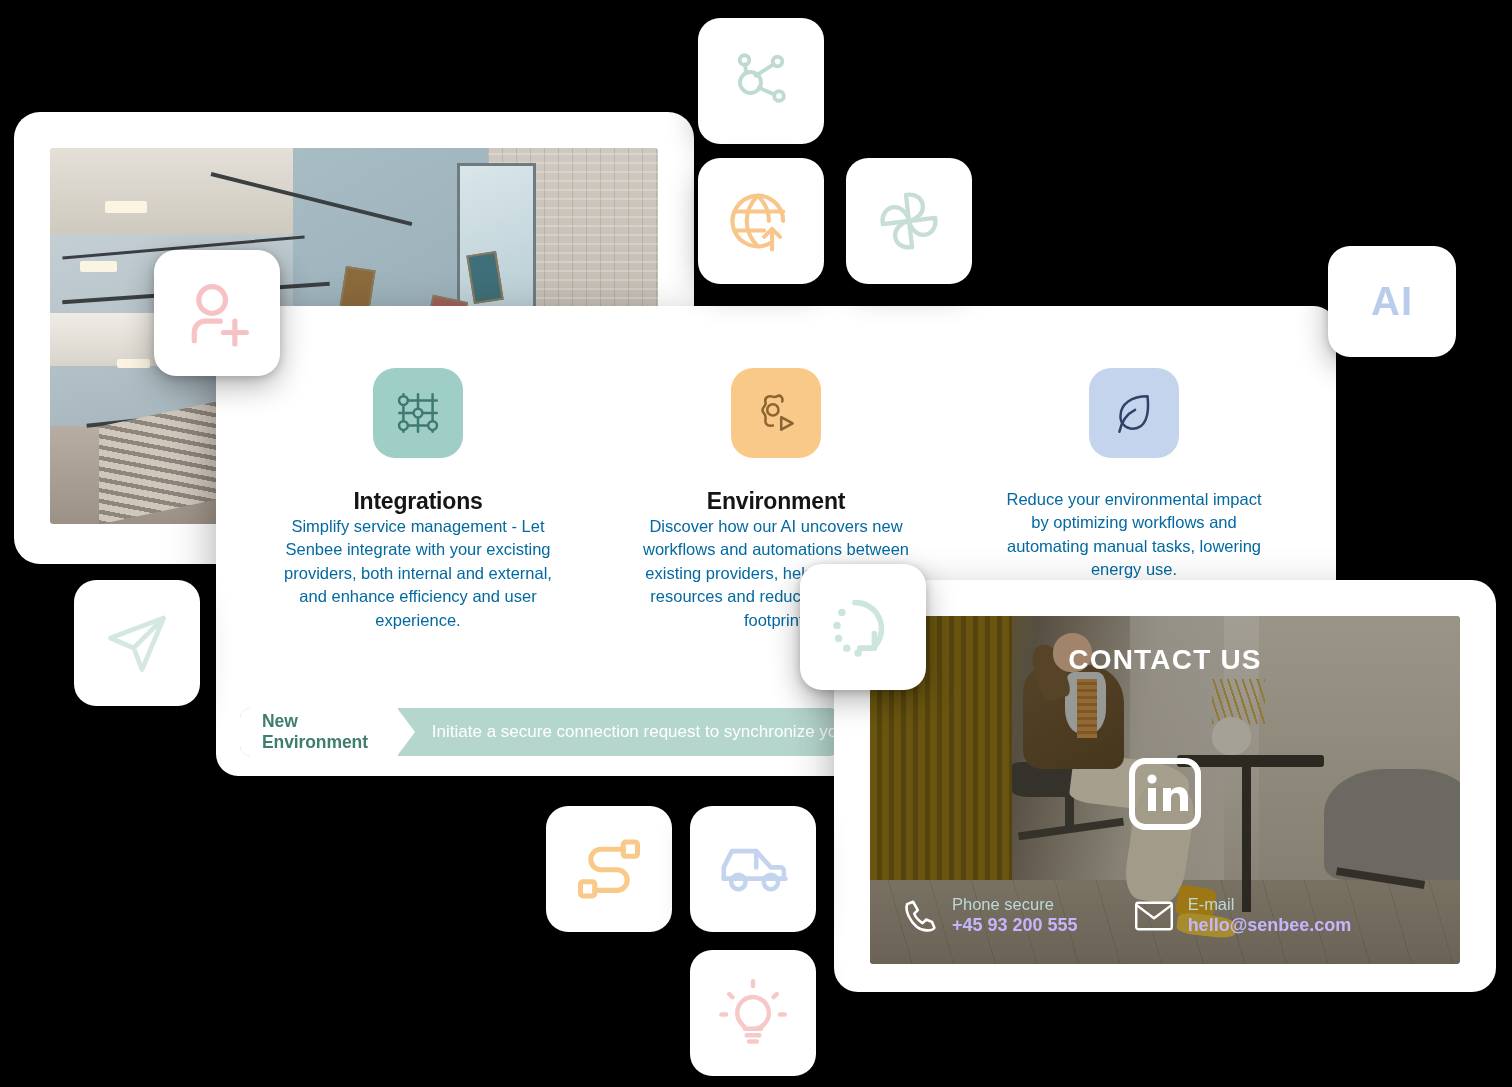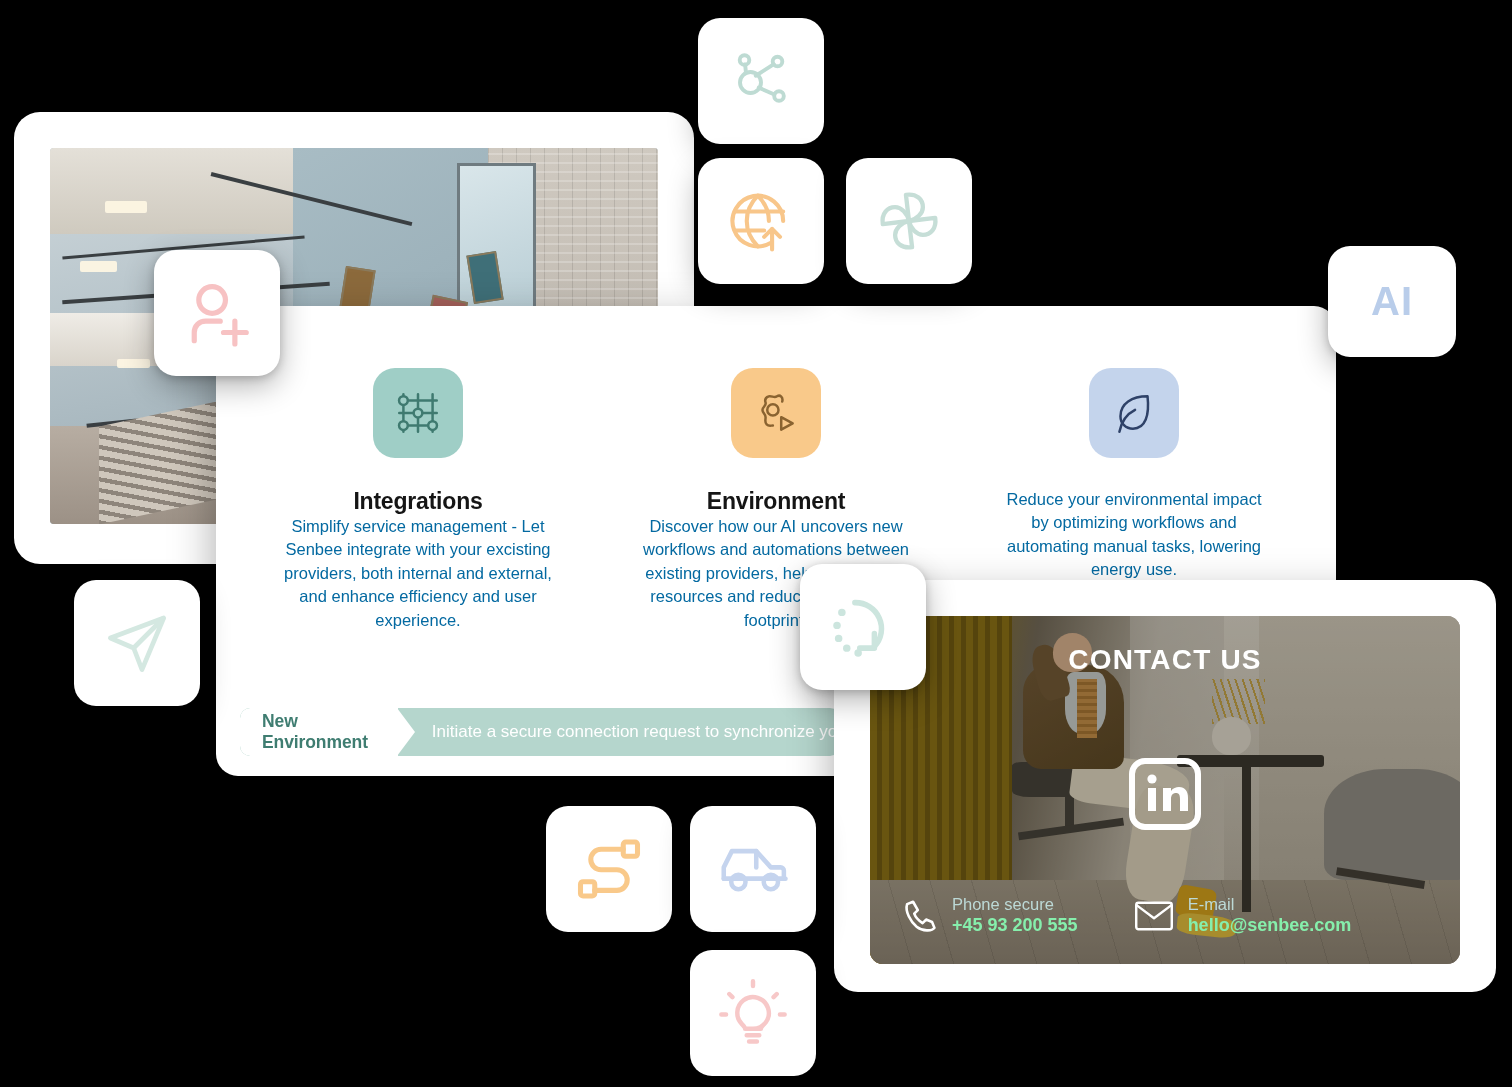--- a/index.html
+++ b/index.html
@@ -140,21 +140,21 @@
     left: 834px; top: 580px;
     width: 662px; height: 412px;
     background: #ffffff;
     border-radius: 24px;
     padding: 36px 36px 28px 36px;
     box-shadow: 0 16px 44px rgba(0,0,0,0.34);
   }
   .contact-inner {
     position: relative;
     width: 100%; height: 100%;
-    border-radius: 13px;
+    border-radius: 4px;
     overflow: hidden;
     background: #5d5346;
     text-decoration: underline;
   }
   
   .office { position:absolute; inset:0;
             background: linear-gradient(100deg,#7a6418 0%,#8b7320 14%,#6e6659 26%,#b9b3a8 45%,#cdc7bb 70%,#9d978c 100%); }
   .o-slats{ position:absolute; left:0; top:0; width:24%; height:100%;
             background:repeating-linear-gradient(90deg,#8a6f0f 0 7px,#6d560a 7px 12px); }
   .o-wallR{ position:absolute; right:0; top:0; width:40%; height:84%;
@@ -213,21 +213,21 @@
     position: absolute; left: 50%; top: 142px; transform: translateX(-50%);
     width: 72px; height: 72px;
   }
   .contact-footer {
     position: absolute; left: 30px; right: 22px; bottom: 28px;
     display: flex; gap: 56px; align-items: center;
   }
   .contact-item { display: flex; align-items: center; gap: 14px; }
   .ci-text { line-height: 1.18; }
   .ci-label { font-size: 16.5px; color: #bcd9d6; }
-  .ci-value { font-size: 18px; color: #86efac; font-weight: 600; text-align: center; }
+  .ci-value { font-size: 18px; color: #c4b5fd; font-weight: 600; text-align: center; }
 </style>
 </head>
 <body>
 
 <div class="stage">
 
   <div class="photo-card">
     <div class="photo-inner">
       <div class="atrium">
         <div class="a-slab1"></div>

